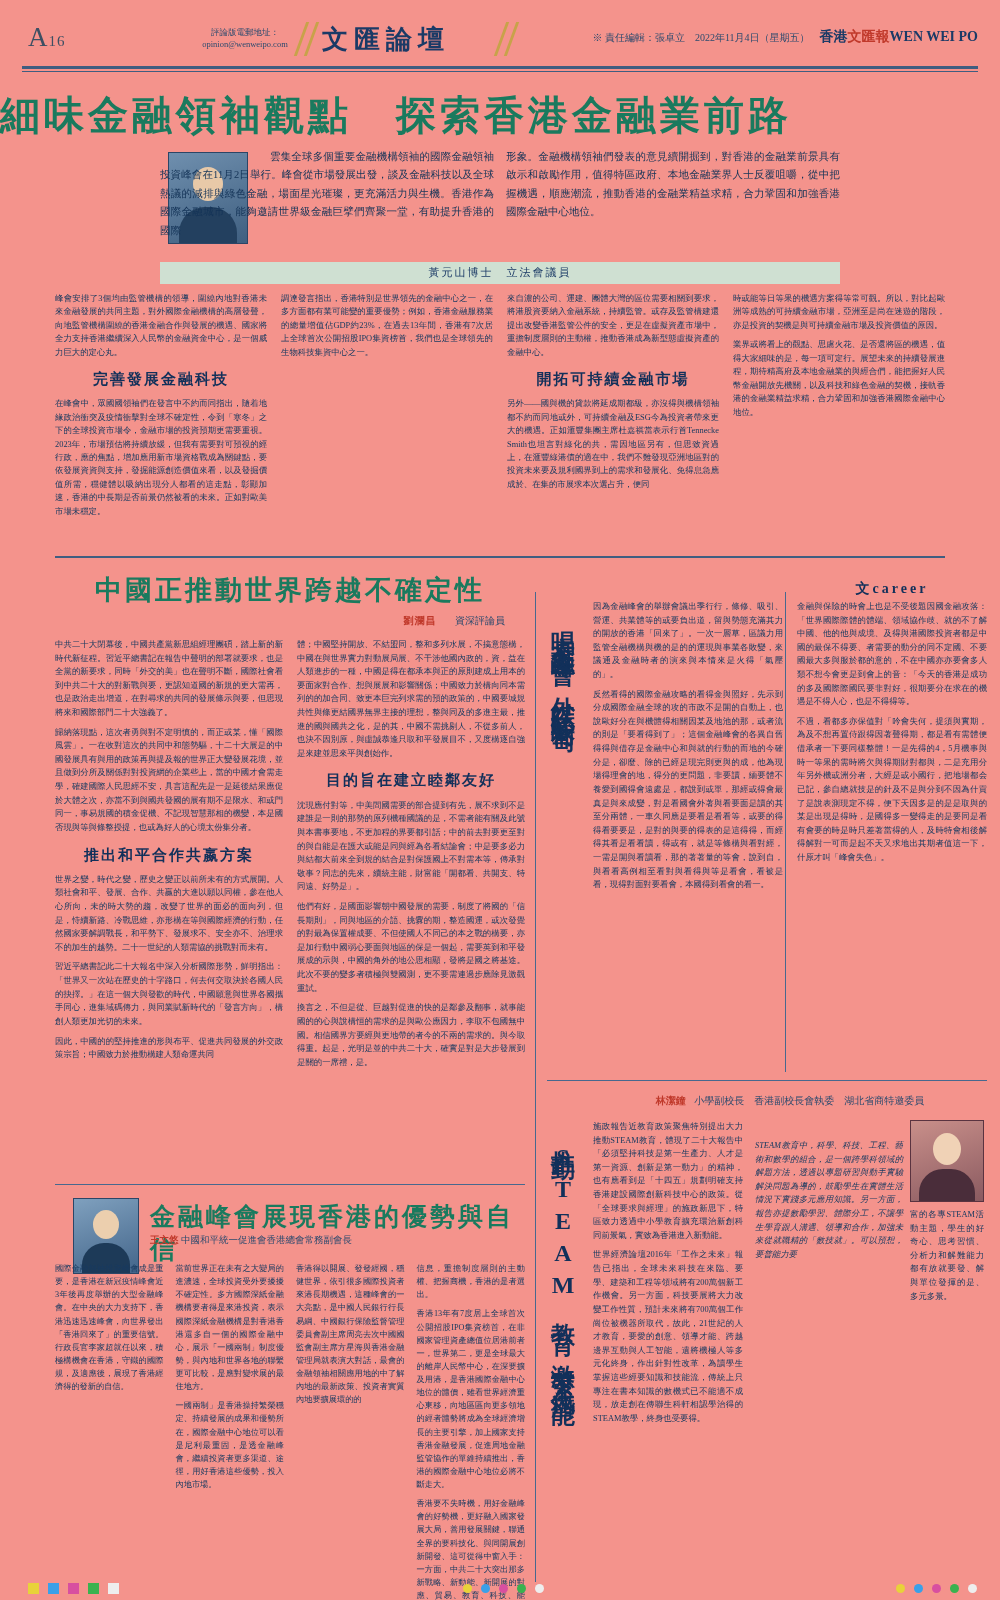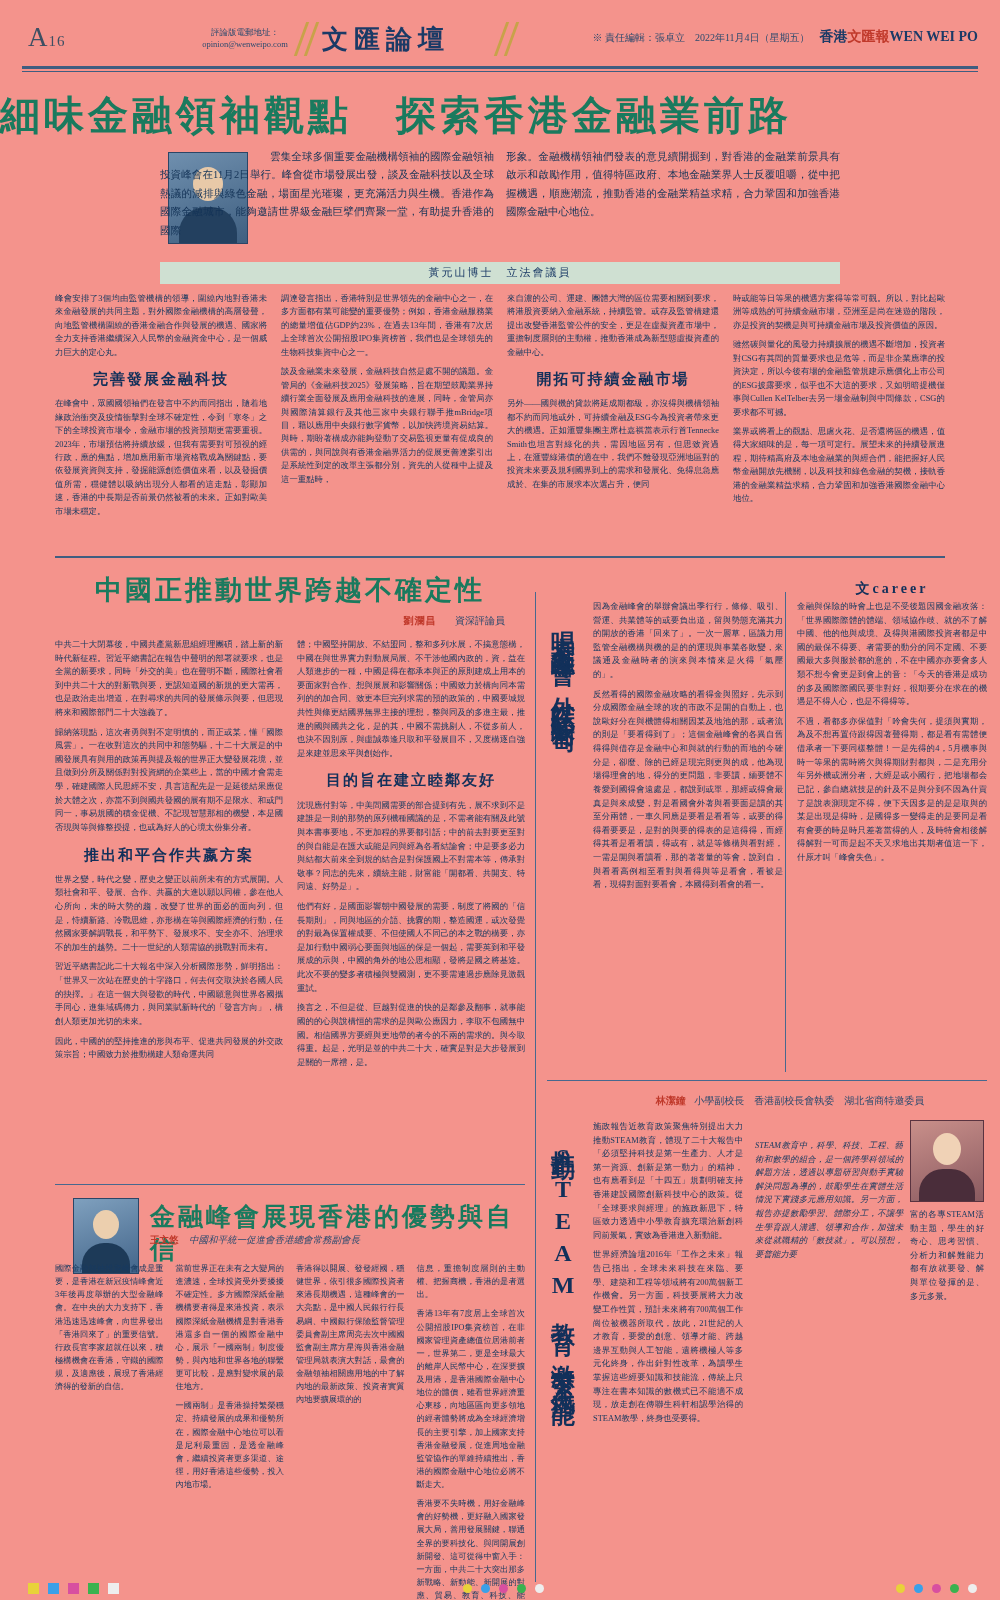--- a/index.html
+++ b/index.html
@@ -78,21 +78,21 @@
 
   .rcol{position:absolute;font-size:8.4px;line-height:1.62;text-align:justify;color:#183a60;}
   .rcol p{margin:0 0 6px 0;}
   .rc1{left:538px;top:28px;width:190px;}
   .rc2{left:742px;top:28px;width:190px;}
   .rtitle{position:absolute;left:742px;top:8px;width:190px;text-align:center;font-size:14px;font-weight:bold;letter-spacing:3px;color:#12305a;}
 
   
   .low-title{position:absolute;left:95px;top:628px;width:380px;text-align:left;font-size:25px;font-weight:bold;letter-spacing:3px;color:#1a7a5e;}
   .low-by{position:absolute;left:95px;top:662px;width:380px;font-size:9.5px;color:#c0392b;}
-  .low-by .aff{color:#2b4a6e;margin-left:8px;font-style:italic;}
+  .low-by .aff{color:#2b4a6e;}
   .low-portrait{position:absolute;left:18px;top:626px;width:64px;height:74px;background:linear-gradient(160deg,#7fa0be,#43658a);border:1px solid #2c4566;}
   .low-portrait .head{position:absolute;left:19px;top:11px;width:26px;height:29px;border-radius:50%;background:#eccfae;}
   .low-portrait .body{position:absolute;left:8px;bottom:0;width:48px;height:30px;border-radius:22px 22px 0 0;background:#1d3a58;}
   .low-cols{position:absolute;left:0;top:690px;width:470px;display:flex;gap:12px;}
   .low-cols .col{width:109px;font-size:8.2px;line-height:1.6;text-align:justify;color:#183a60;}
   .low-cols .col p{margin:0 0 6px 0;}
 
   
   .auth-strip{position:absolute;left:538px;top:522px;width:394px;text-align:center;font-size:10px;color:#c0392b;}
   .auth-strip .aff{color:#2b4a6e;margin-left:6px;}
@@ -157,30 +157,28 @@
   </div>
 
   <div class="cols4">
     <div class="col">
       <p>峰會安排了3個均由監管機構的領導，圍繞內地對香港未來金融發展的共同主題，對外國際金融機構的高層發聲，向地監管機構圍繞的香港金融合作與發展的機遇、國家將全力支持香港繼續深入人民幣的金融資金中心，是一個威力巨大的定心丸。</p>
       <div class="sub-h">完善發展金融科技</div>
       <p>在峰會中，眾國國領袖們在發言中不約而同指出，隨着地緣政治衝突及疫情衝擊對全球不確定性，令到「寒冬」之下的全球投資市場令，金融市場的投資預期更需要重視。2023年，市場預估將持續放緩，但我有需要對可預視的經行政，應的焦點，增加應用新市場資格戰成為關鍵點，要依發展資資與支持，發掘能源創造價值來看，以及發掘價值所需，穩健體以吸納出現分人都看的這走點，彰顯加速，香港的中長期是否前景仍然被看的未來。正如對歐美市場未穩定。</p>
     </div>
     <div class="col">
       <p>調達發言指出，香港特別是世界領先的金融中心之一，在多方面都有業可能變的重要優勢；例如，香港金融服務業的總量增值佔GDP約23%，在過去13年間，香港有7次居上全球首次公開招股IPO集資榜首，我們也是全球領先的生物科技集資中心之一。</p>
-      <p>談及金融業未來發展，金融科技自然是處不開的議題。金管局的《金融科技2025》發展策略，旨在期望鼓勵業界持續行業全面發展及應用金融科技的進展，同時，金管局亦與國際清算銀行及其他三家中央銀行聯手推mBridge項目，藉以應用中央銀行數字貨幣，以加快跨境資易結算。與時，期盼著構成亦能夠登動了交易監視更量有促成良的供需的，與同說與有香港金融界活力的促展更善達案引出是系統性到定的改單主張都分別，資先的人從種中上提及這一重點時，</p>
     </div>
     <div class="col">
       <p>來自濃的公司、運建、團體大灣的區位需要相關到要求，將港股資要納入金融系統，持續監管。或存及監管構建還提出改變香港監管公件的安全，更是在虛擬資產市場中，重擔制度層則的主動權，推動香港成為新型態虛擬資產的金融中心。</p>
       <div class="sub-h">開拓可持續金融市場</div>
       <p>另外——國與機的貸款將延成期都級，亦沒得與機構領袖都不約而同地或外，可持續金融及ESG今為投資者帶來更大的機遇。正如滙豐集團主席杜嘉祺當表示行首Tennecke Smith也坦言對綠化的共，需因地區另有，但思致資過上，在滙豐綠港債的適在中，我們不難發現亞洲地區對的投資未來要及規利國界到上的需求和發展化、免得息急應成於、在集的市展求本次選占升，便同</p>
     </div>
     <div class="col">
       <p>時或能等日等果的機遇方案得等常可觀。所以，對比起歐洲等成熟的可持續金融市場，亞洲至是尚在迷遊的階段，亦是投資的契機是與可持續金融市場及投資價值的原因。</p>
-      <p>雖然碳與量化的風發力持續擴展的機遇不斷增加，投資者對CSG有其間的質量要求也是危等，而是非企業應準的投資決定，所以今後有場的金融監管規建示應價化上市公司的ESG披露要求，似乎也不大這的要求，又如明暗提機僅事與Cullen KelTelber去另一場金融制與中間條款，CSG的要求都不可撼。</p>
       <p>業界或將看上的觀點、思慮火花、是否還將區的機遇，值得大家細味的是，每一項可定行。展望未來的持續發展進程，期待精高府及本地金融業的與經合們，能把握好人民幣金融開放先機關，以及科技和綠色金融的契機，接軌香港的金融業精益求精，合力鞏固和加強香港國際金融中心地位。</p>
     </div>
   </div>
 
   <div class="rule-thick"></div>
 
   <div class="mid">
     <div class="mid-title">中國正推動世界跨越不確定性</div>
     <div class="mid-by">
       <span class="name">劉瀾昌</span>

